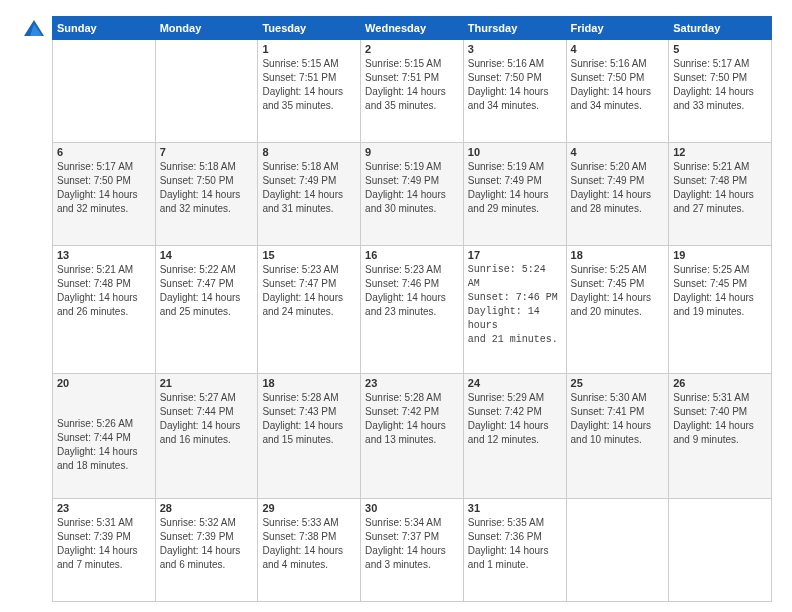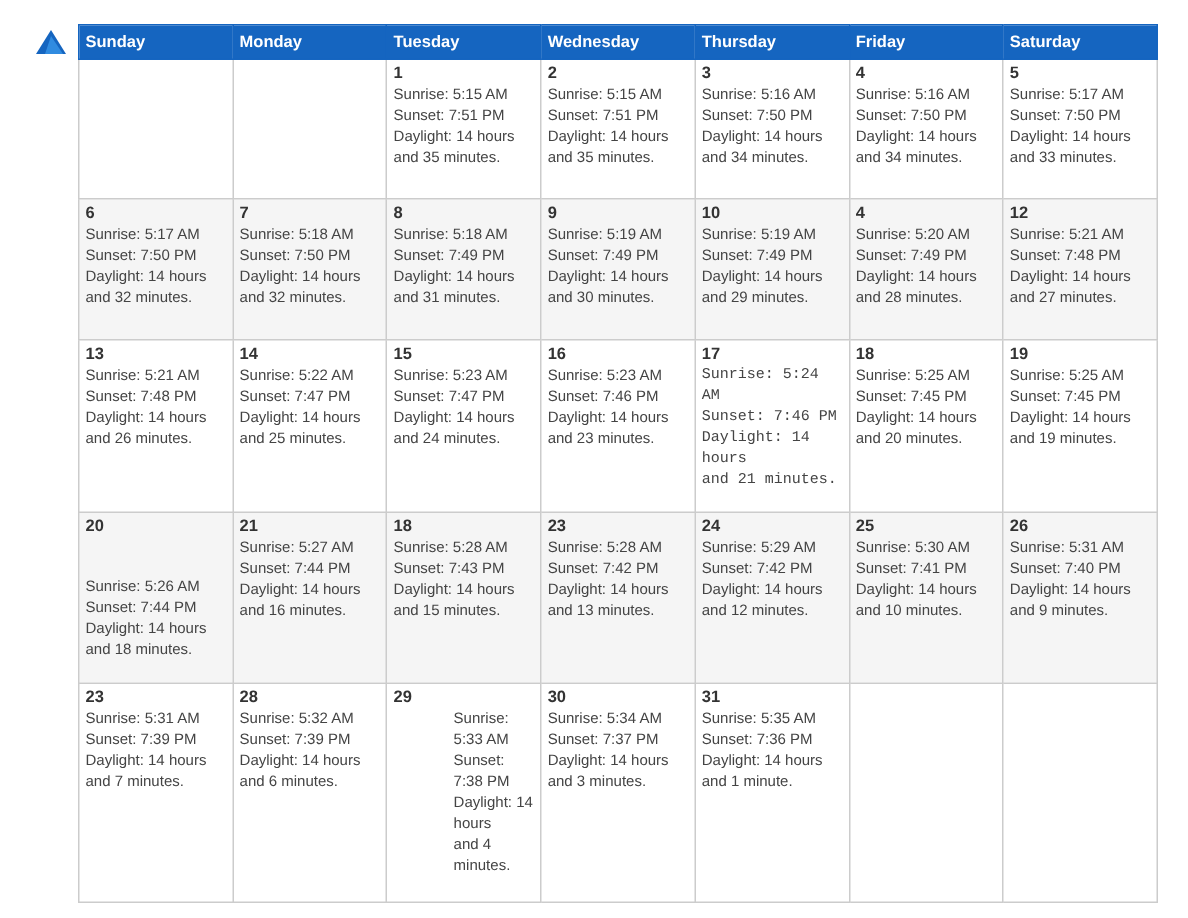--- a/index.html
+++ b/index.html
@@ -328,21 +328,21 @@
           </td>
           <td>
             <div class="day-number">28</div>
             <div class="day-info" style="white-space: pre-line;">Sunrise: 5:32 AM
 Sunset: 7:39 PM
 Daylight: 14 hours
 and 6 minutes.</div>
           </td>
           <td>
             <div class="day-number">29</div>
-            <div class="day-info" style="white-space: pre-line; margin-left: 40px;">Sunrise: 5:33 AM
+            <div class="day-info" style="white-space: pre-line;">Sunrise: 5:33 AM
 Sunset: 7:38 PM
 Daylight: 14 hours
 and 4 minutes.</div>
           </td>
           <td>
             <div class="day-number">30</div>
             <div class="day-info" style="white-space: pre-line;">Sunrise: 5:34 AM
 Sunset: 7:37 PM
 Daylight: 14 hours
 and 3 minutes.</div>

